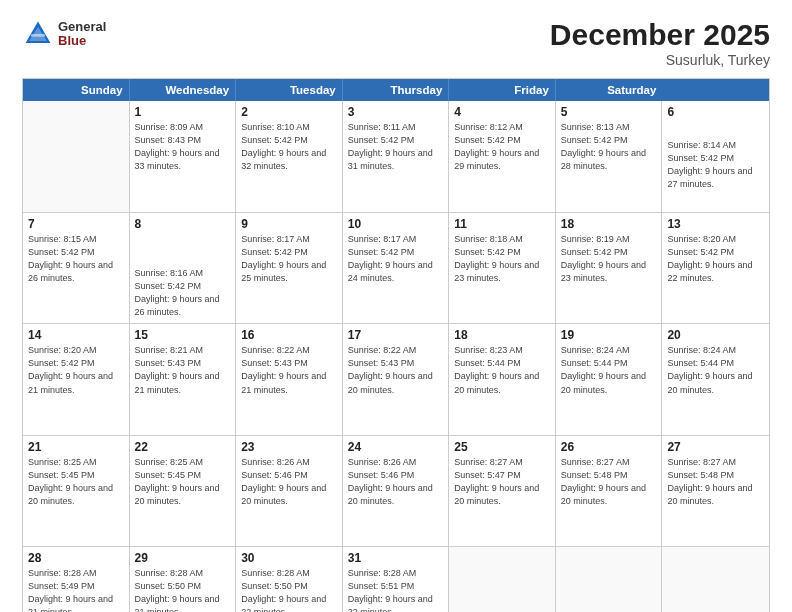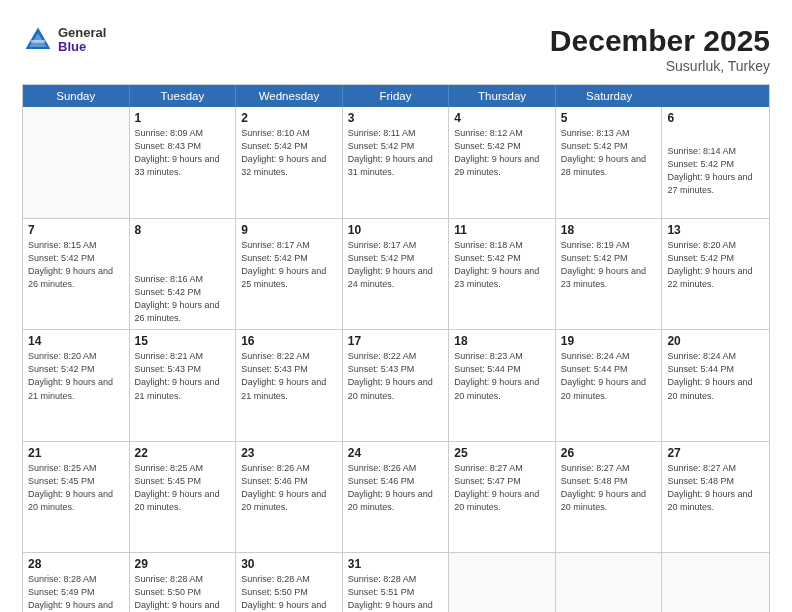--- a/index.html
+++ b/index.html
@@ -6,21 +6,21 @@
     body {
       font-family: Arial, sans-serif;
       background: #fff;
       width: 792px;
       height: 612px;
       overflow: hidden;
     }
     .page {
       width: 792px;
       height: 480px;
-      padding: 24px 22px 12px 22px;
+      padding: 18px 22px 12px 22px;
       display: flex;
       flex-direction: column;
     }
     .header {
       display: flex;
       justify-content: space-between;
       align-items: flex-start;
       margin-bottom: 10px;
     }
     .logo {
@@ -28,21 +28,21 @@
       align-items: center;
       gap: 4px;
     }
     .logo-text {
       display: flex;
       flex-direction: column;
       font-size: 13px;
       line-height: 1.1;
     }
     .logo-general { color: #333; font-weight: bold; }
-    .logo-blue { color: #4c1d95; font-weight: bold; }
+    .logo-blue { color: #7f1d1d; font-weight: bold; }
     .logo-icon {
       width: 32px;
       height: 32px;
     }
     .title-block {
       text-align: right;
     }
     .title-month {
       font-size: 30px;
       font-weight: bold;
@@ -59,23 +59,23 @@
       border: 1px solid #ccc;
     }
     .cal-header {
       display: grid;
       grid-template-columns: repeat(7, 1fr);
       background: #2e6db4;
     }
     .cal-header-cell {
       color: #fff;
       font-size: 11.5px;
-      font-weight: normal;
+      font-weight: bold;
       padding: 5px 6px;
-      text-align: center;
+      text-align: right;
       border-right: 1px solid #4a88cc;
     }
     .cal-header-cell:last-child { border-right: none; }
     .cal-body {
       flex: 1;
       display: grid;
       grid-template-rows: repeat(5, 1fr);
     }
     .cal-row {
       display: grid;
@@ -123,24 +123,24 @@
     </div>
     <div class="title-block">
       <div class="title-month">December 2025</div>
       <div class="title-location">Susurluk, Turkey</div>
     </div>
   </div>
 
   <div class="calendar">
     <div class="cal-header">
     <div class="cal-header-cell">Sunday</div>
+        <div class="cal-header-cell">Wednesday</div>
         <div class="cal-header-cell">Tuesday</div>
-        <div class="cal-header-cell">Wednesday</div>
+        <div class="cal-header-cell">Thursday</div>
         <div class="cal-header-cell">Friday</div>
-        <div class="cal-header-cell">Thursday</div>
         <div class="cal-header-cell">Saturday</div>
       </div>
     <div class="cal-body">
     <div class="cal-row">
           <div class="cal-cell empty"></div>
           <div class="cal-cell">
             <div class="day-num">1</div>
             <div class="day-info" style="white-space: pre-line;">Sunrise: 8:09 AM
 Sunset: 8:43 PM
 Daylight: 9 hours and 33 minutes.</div>

